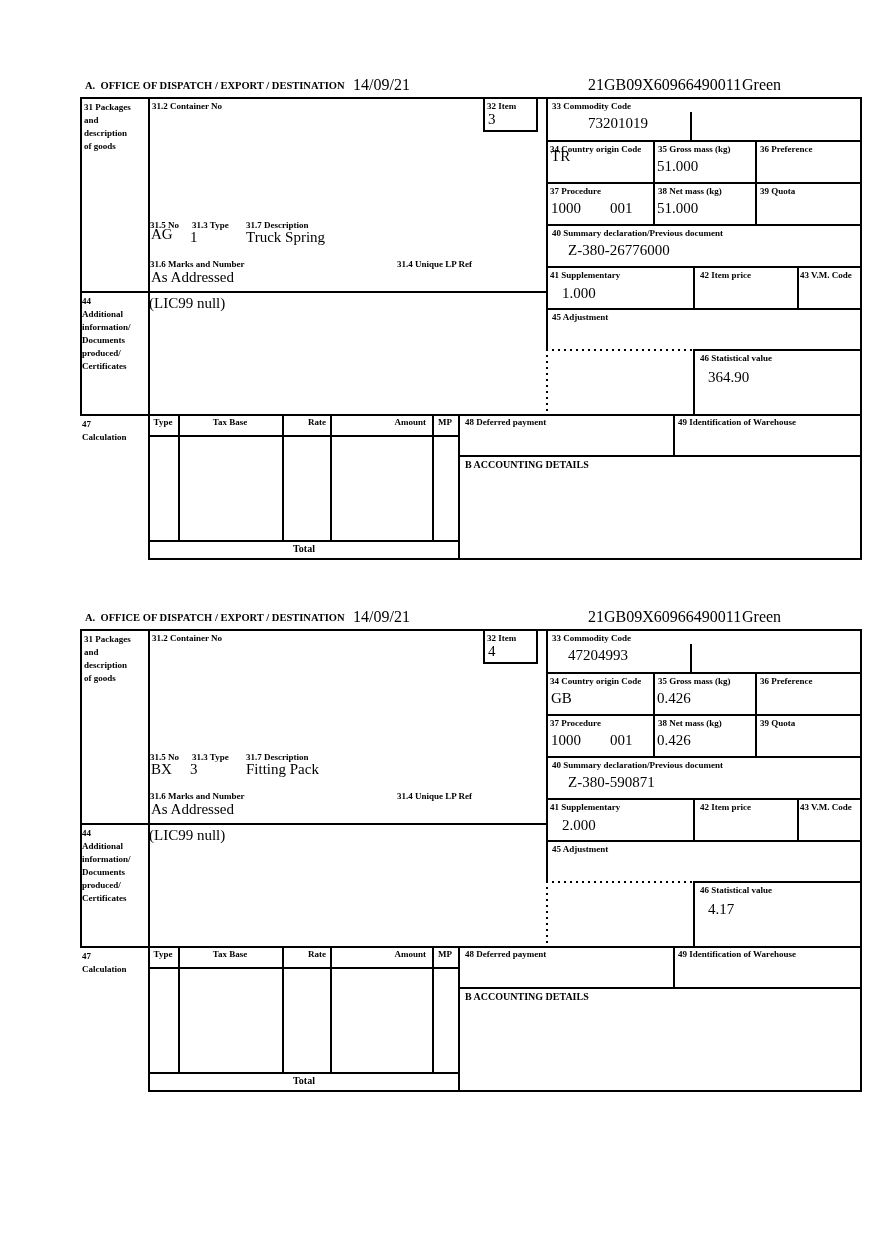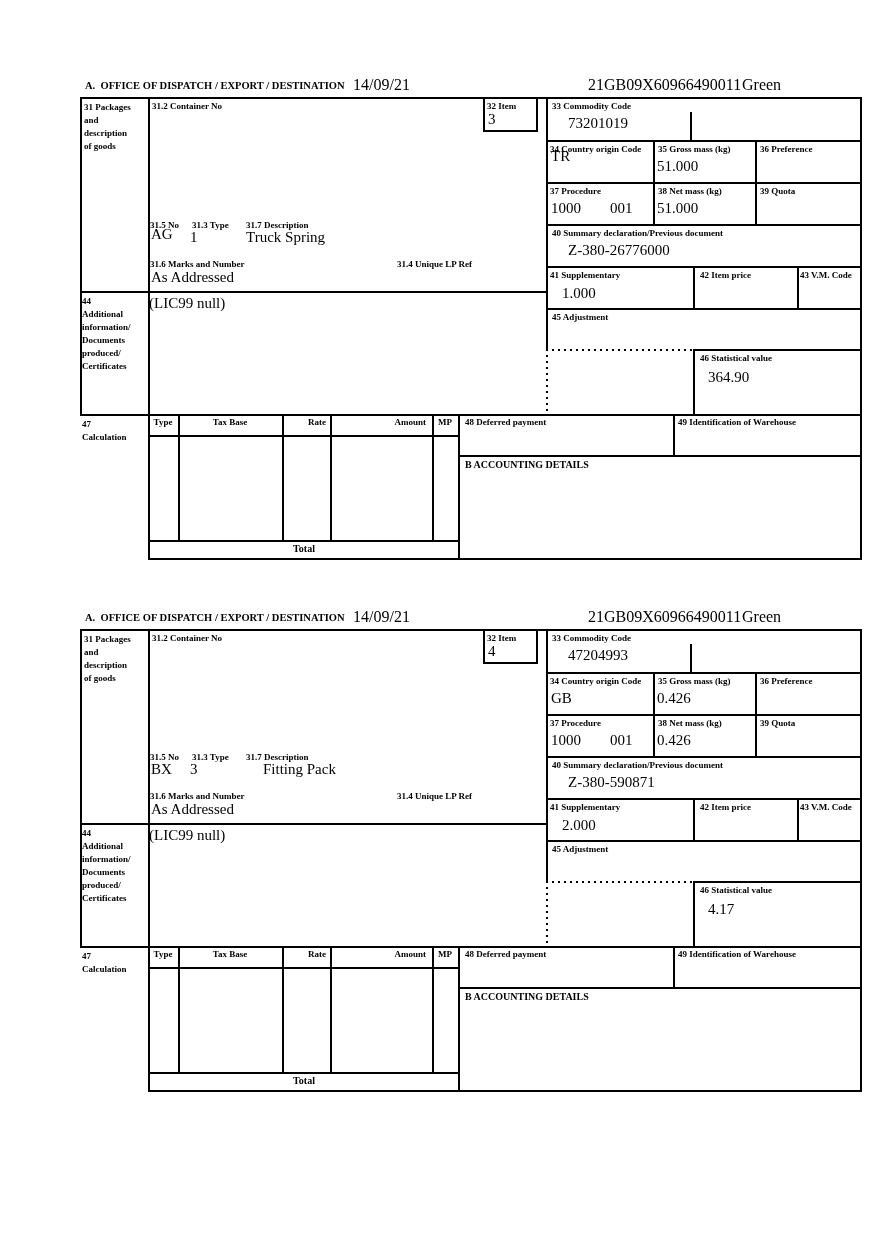--- a/index.html
+++ b/index.html
@@ -86,21 +86,21 @@
 
     <span class="stk" style="left:82px;top:295px;">44</span>
     <span class="stk" style="left:82px;top:308px;">Additional</span>
     <span class="stk" style="left:82px;top:321px;">information/</span>
     <span class="stk" style="left:82px;top:334px;">Documents</span>
     <span class="stk" style="left:82px;top:347px;">produced/</span>
     <span class="stk" style="left:82px;top:360px;">Certificates</span>
     <span class="val" style="left:149px;top:295px;">(LIC99 null)</span>
 
     <span class="lbl" style="left:552px;top:101px;">33 Commodity Code</span>
-    <span class="val" style="left:568px;top:115px;">73201019</span>
+    <span class="val" style="left:588px;top:115px;">73201019</span>
 
     <span class="lbl" style="left:550px;top:144px;">34 Country origin Code</span>
     <span class="val" style="left:551px;top:148px;">TR</span>
     <span class="lbl" style="left:658px;top:144px;">35 Gross mass (kg)</span>
     <span class="val" style="left:657px;top:158px;">51.000</span>
     <span class="lbl" style="left:760px;top:144px;">36 Preference</span>
 
     <span class="lbl" style="left:550px;top:186px;">37 Procedure</span>
     <span class="val" style="left:551px;top:200px;">1000</span>
     <span class="val" style="left:610px;top:200px;">001</span>
@@ -186,21 +186,21 @@
 
     <span class="lbl" style="left:152px;top:101px;">31.2 Container No</span>
     <span class="lbl" style="left:487px;top:101px;">32 Item</span>
     <span class="val" style="left:488px;top:111px;">4</span>
 
     <span class="lbl" style="left:150px;top:220px;">31.5 No</span>
     <span class="lbl" style="left:192px;top:220px;">31.3 Type</span>
     <span class="lbl" style="left:246px;top:220px;">31.7 Description</span>
     <span class="val" style="left:151px;top:229px;">BX</span>
     <span class="val" style="left:190px;top:229px;">3</span>
-    <span class="val" style="left:246px;top:229px;margin-left:17px;">Fitting Pack</span>
+    <span class="val" style="left:246px;top:229px;">Fitting Pack</span>
 
     <span class="lbl" style="left:150px;top:259px;">31.6 Marks and Number</span>
     <span class="lbl" style="left:397px;top:259px;">31.4 Unique LP Ref</span>
     <span class="val" style="left:151px;top:269px;">As Addressed</span>
 
     <span class="stk" style="left:82px;top:295px;">44</span>
     <span class="stk" style="left:82px;top:308px;">Additional</span>
     <span class="stk" style="left:82px;top:321px;">information/</span>
     <span class="stk" style="left:82px;top:334px;">Documents</span>
     <span class="stk" style="left:82px;top:347px;">produced/</span>

